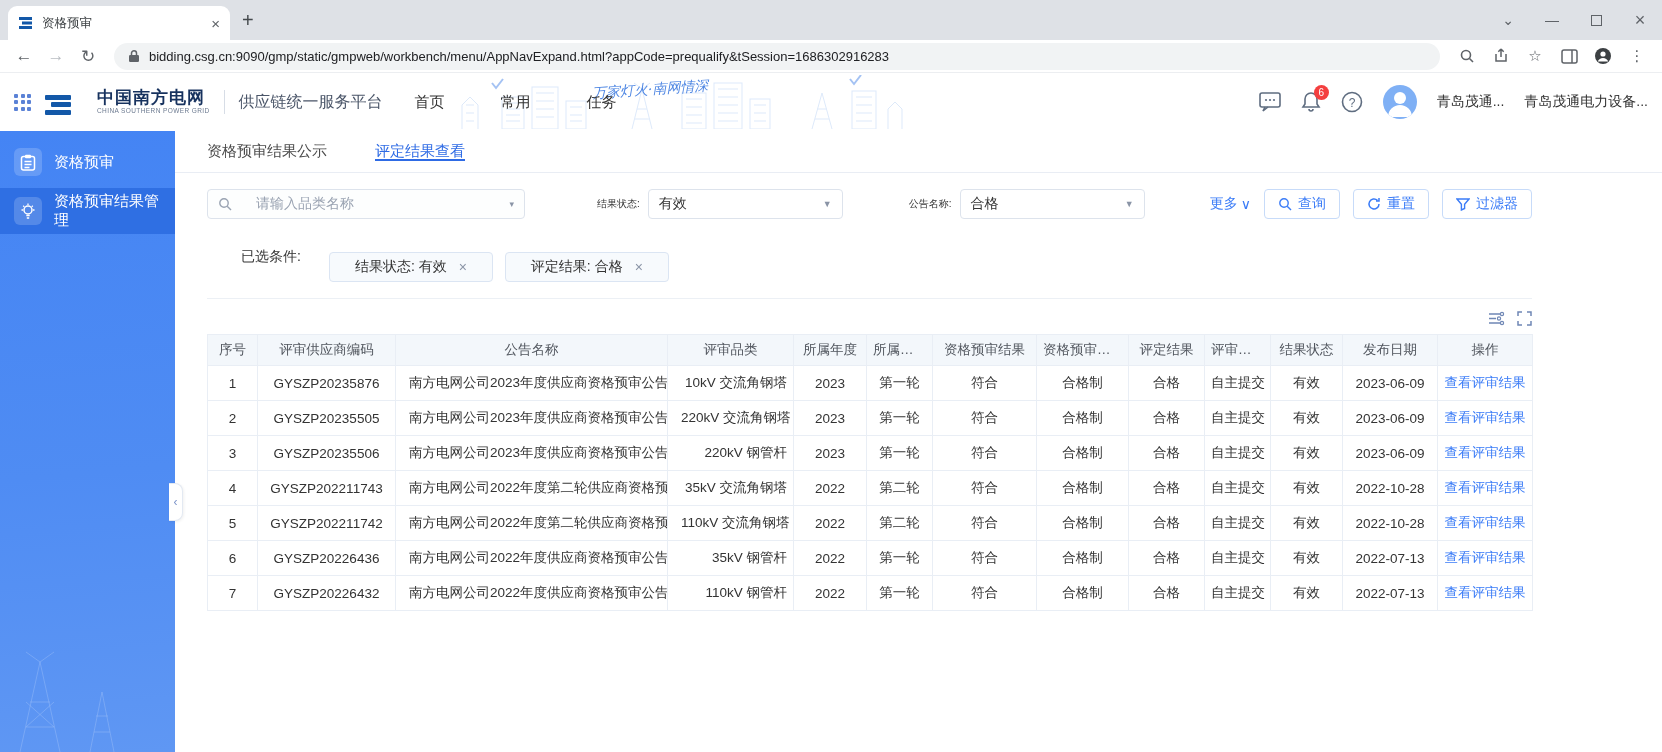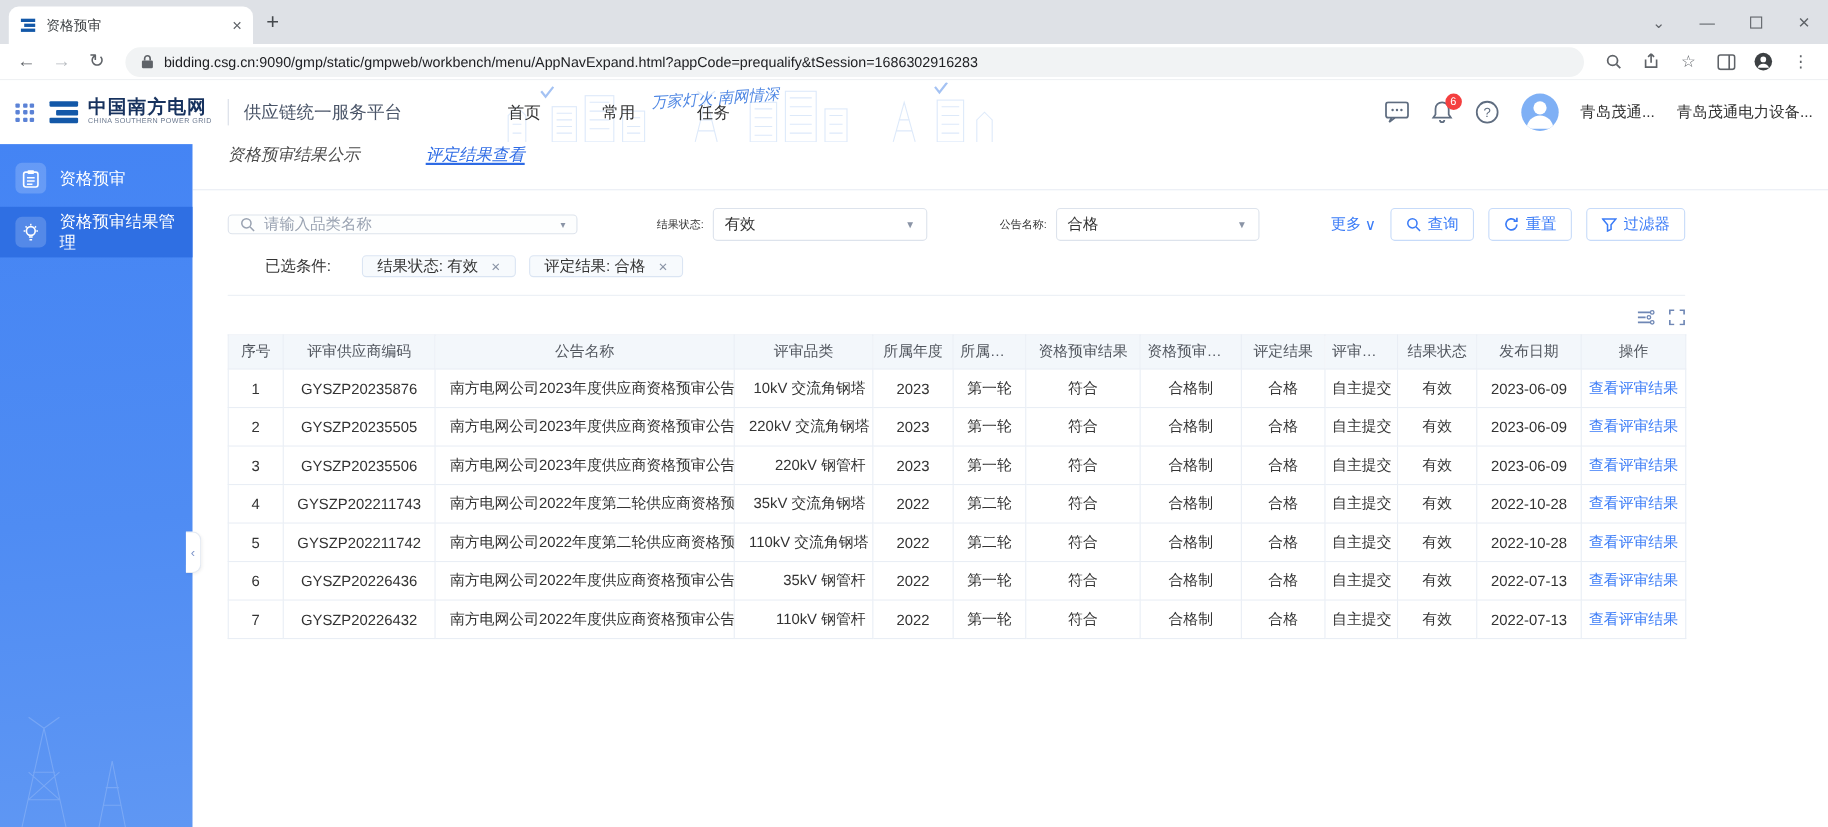--- a/index.html
+++ b/index.html
@@ -20,73 +20,73 @@
   .navbtn { width:28px; text-align:center; font-size:17px; color:#5f6368; cursor:pointer; }
   .navbtn.disabled { color:#b8bcc1; }
   .urlbar { flex:1; height:27px; background:#f1f3f4; border-radius:14px; display:flex; align-items:center; padding:0 14px; gap:9px; margin:0 8px; }
   .url-text { font-size:13px; color:#202124; white-space:nowrap; overflow:hidden; }
   .tool-ic { width:30px; text-align:center; color:#5f6368; font-size:15px; cursor:pointer; display:flex; align-items:center; justify-content:center; }
 
   
   .appheader { height:58px; background:#fff; display:flex; align-items:center; padding:0 14px; position:relative; flex:0 0 auto; }
   .apps-grid { display:grid; grid-template-columns:repeat(3,4px); grid-gap:2.5px; margin-right:14px; cursor:pointer; }
   .apps-grid i { width:4px; height:4px; background:#5b82d6; border-radius:1px; }
-  .brand { display:flex; align-items:center; gap:9px; }
+  .brand { display:flex; align-items:flex-end; gap:26px; }
   .brand-mark { display:flex; flex-direction:column; gap:2.5px; }
   .brand-mark i { height:5px; background:#1358a8; border-radius:1px; }
   .brand-mark i:nth-child(1){ width:26px; }
   .brand-mark i:nth-child(2){ width:20px; margin-left:6px; }
   .brand-mark i:nth-child(3){ width:26px; }
   .brand-txt { line-height:1; }
   .brand-cn { font-size:17px; font-weight:bold; color:#17325e; letter-spacing:1px; }
   .brand-en { font-size:6.5px; color:#6c7a90; letter-spacing:.4px; margin-top:2px; }
   .hdr-sep { width:1px; height:24px; background:#d7dde6; margin:0 14px; }
   .platform { font-size:16px; color:#4a5568; }
-  .hdr-nav { display:flex; gap:56px; margin-left:96px; z-index:2; }
+  .hdr-nav { display:flex; gap:56px; margin-left:32px; z-index:2; }
   .hdr-nav span { font-size:15px; color:#333; cursor:pointer; }
   .header-art { position:absolute; left:432px; top:2px; width:486px; height:54px; pointer-events:none; }
   .slogan { position:absolute; left:160px; top:6px; font-family:"DejaVu Serif",serif; font-style:italic; font-size:14px; color:#3c7ae0; transform:rotate(-4deg); opacity:.9; white-space:nowrap; }
   .hdr-right { margin-left:auto; display:flex; align-items:center; gap:20px; z-index:2; }
   .hicon { position:relative; color:#5f6d80; cursor:pointer; display:flex; }
   .badge { position:absolute; top:-6px; right:-8px; min-width:15px; height:15px; background:#f43f3f; border-radius:8px; color:#fff; font-size:10px; display:flex; align-items:center; justify-content:center; padding:0 3px; }
   .avatar { width:34px; height:34px; border-radius:50%; background:#7fb0f5; display:flex; align-items:flex-end; justify-content:center; overflow:hidden; cursor:pointer; }
   .hdr-user { font-size:14px; color:#333; white-space:nowrap; cursor:pointer; }
 
   
   .bodywrap { flex:1; display:flex; position:relative; overflow:hidden; }
   .sidebar { width:175px; background:linear-gradient(175deg,#4484f4 0%,#4f8cf3 55%,#5f97f3 100%); position:relative; flex:0 0 auto; }
   .side-item { display:flex; align-items:center; gap:12px; height:46px; padding:0 14px; color:#fff; font-size:15px; cursor:pointer; }
   .side-item .tile { width:28px; height:28px; background:rgba(255,255,255,.18); border-radius:6px; display:flex; align-items:center; justify-content:center; flex:0 0 auto; }
   .side-item.active { background:#2f6fe3; }
   .si1 { margin-top:8px; } .si2 { margin-top:58px; } .si3 { margin-top:3px; }
   .collapse-tab { position:absolute; left:169px; top:352px; width:14px; height:38px; background:#fff; border:1px solid #e3e9f2; border-left:none; border-radius:0 8px 8px 0; display:flex; align-items:center; justify-content:center; color:#7d94c9; font-size:12px; cursor:pointer; z-index:4; box-shadow:1px 1px 3px rgba(0,0,0,.06); }
   .side-art { position:absolute; bottom:0; left:0; opacity:.35; }
 
   .main { flex:1; background:#fff; overflow:hidden; }
-  .pagetabs { height:42px; border-bottom:1px solid #e9edf4; display:flex; align-items:flex-start; padding-left:32px; gap:60px;font-style:italic; }
+  .pagetabs { height:42px; border-bottom:1px solid #e9edf4; display:flex; align-items:center; padding-left:32px; gap:48px; }
   .ptab { display:flex; align-items:center; font-size:15px; color:#4a4a4a; cursor:pointer; position:relative; }
   .ptab.active { color:#2e6be5; }
   .ptab.active::after { content:""; position:absolute; left:0; right:0; bottom:0; height:2px; background:#2e6be5; }
 
   .filters { margin:16px 32px 0; width:1325px; display:flex; align-items:center; }
-  .search-select { width:318px; height:18px; border:1px solid #dde3ec; border-radius:4px; background:#fdfefe; display:flex; align-items:center; padding:0 10px; gap:8px; cursor:text; }
+  .search-select { width:318px; height:30px; border:1px solid #dde3ec; border-radius:4px; background:#fdfefe; display:flex; align-items:center; padding:0 10px; gap:24px; cursor:text; }
   .search-select .ph { flex:1; font-size:14px; color:#9aa3b2; }
   .f-label { font-size:10px; color:#333; }
   .select { height:30px; border:1px solid #dde3ec; border-radius:4px; background:#fff; display:flex; align-items:center; padding:0 10px; justify-content:space-between; cursor:pointer; }
   .select .val { font-size:14px; color:#333; }
   .caret { font-size:9px; color:#8a94a6; }
   .ml72{margin-left:72px}.ml8{margin-left:8px}.ml66{margin-left:66px}
   .sel1{width:195px}.sel2{width:185px}
   .f-right { margin-left:auto; display:flex; align-items:center; gap:13px; }
   .more-link { color:#3b7cf7; font-size:14px; cursor:pointer; display:flex; align-items:center; gap:3px; }
   .btn { height:30px; border:1px solid #c7dbf9; border-radius:4px; background:#fff; color:#3b7cf7; font-size:14px; display:flex; align-items:center; gap:6px; padding:0 13px; cursor:pointer; }
 
   .chips-row { margin:13px 32px 0; display:flex; align-items:center; padding-left:34px; gap:12px; }
   .chips-label { font-size:14px; color:#333; margin-right:16px; }
-  .chip { height:20px; border:1px solid #dbe5f3; background:#f7fafd; border-radius:4px; display:flex; align-items:center; gap:12px; padding:0 13px; font-size:14px; color:#333; }
+  .chip { height:30px; border:1px solid #dbe5f3; background:#f7fafd; border-radius:4px; display:flex; align-items:center; gap:12px; padding:0 25px; font-size:14px; color:#333;margin-top:20px; }
   .chip .x { color:#8a94a6; font-size:14px; cursor:pointer; }
 
   .section-divider { margin:16px 32px 0; width:1325px; border-top:1px solid #ecf0f5; }
   .table-tools { margin:12px 32px 0; width:1325px; display:flex; justify-content:flex-end; gap:12px; color:#6f87b5; }
   .ticon { cursor:pointer; display:flex; }
 
   table.results { margin:8px 32px 0; width:1325px; border-collapse:collapse; table-layout:fixed; }
   .results th { background:#f3f7fb; font-weight:normal; font-size:13.5px; color:#51565e; height:31px; border:1px solid #e9eef5; white-space:nowrap; overflow:hidden; text-overflow:ellipsis; padding:0 6px; }
   .results td { font-size:13.5px; color:#333; height:35px; border:1px solid #e9eef5; text-align:center; white-space:nowrap; overflow:hidden; padding:0 6px; }
   .results td.al, .results th.al { text-align:right; padding-left:13px; }

